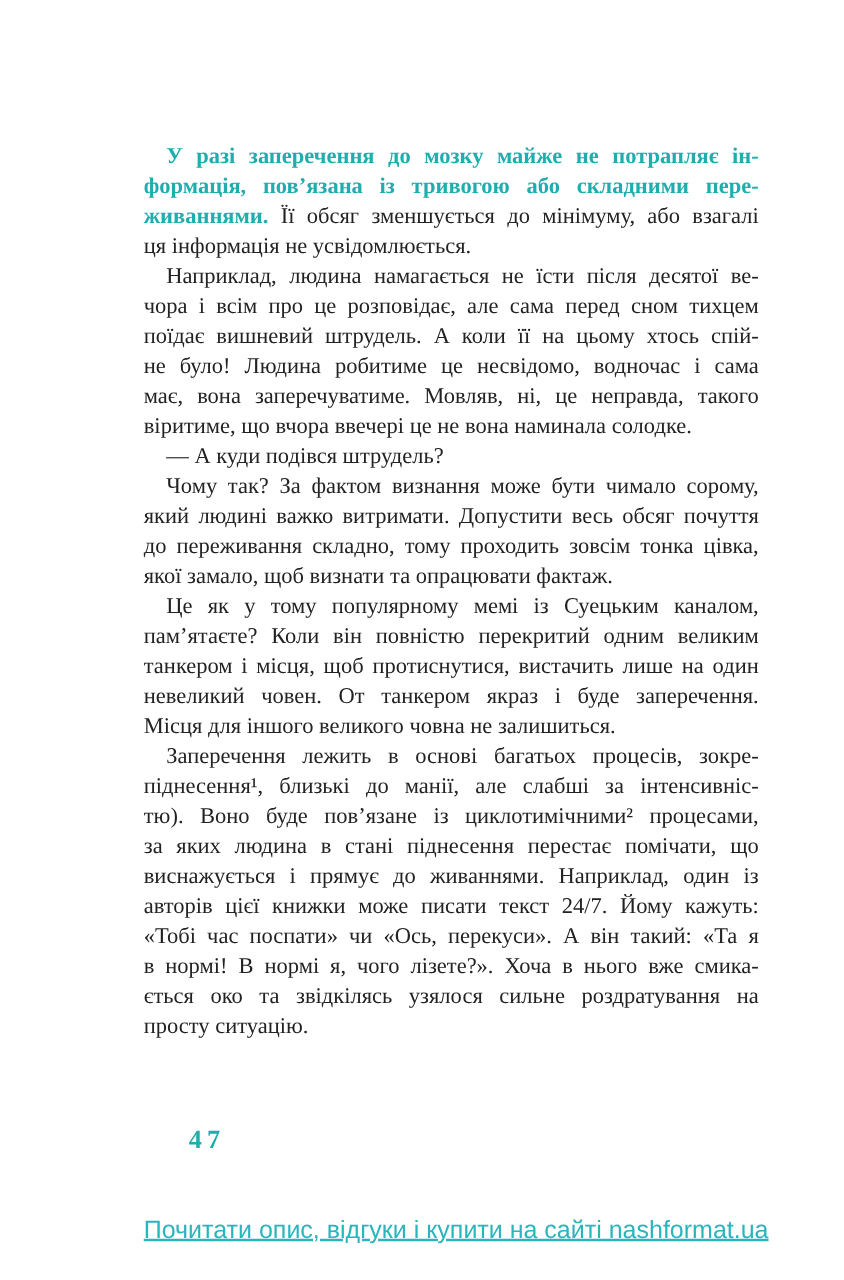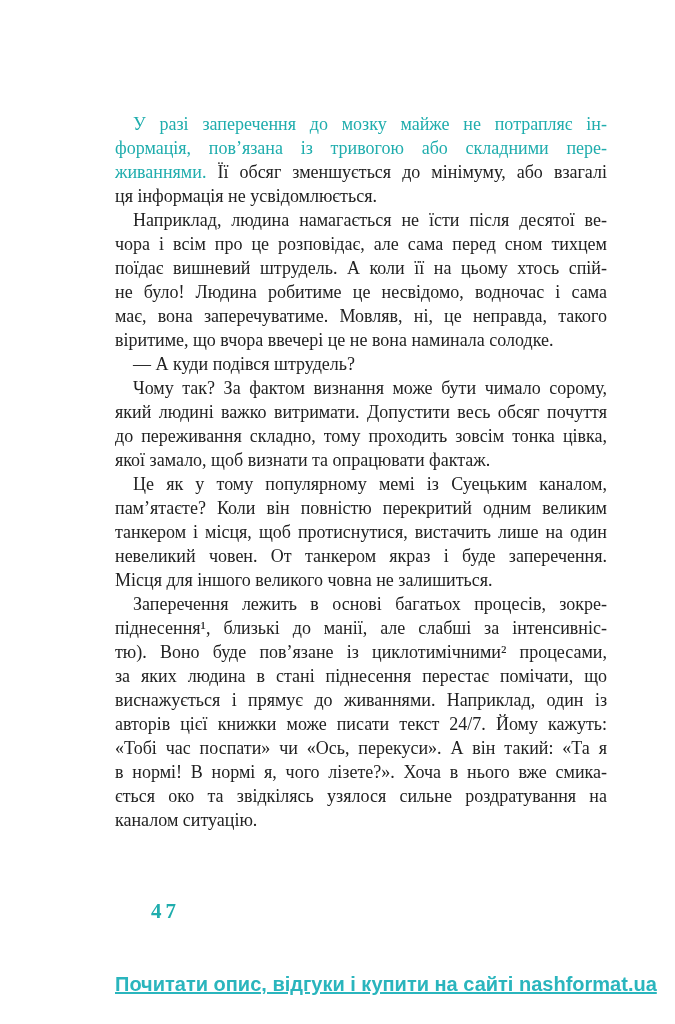--- a/index.html
+++ b/index.html
@@ -30,21 +30,21 @@
     text-align-last: justify;
     white-space: normal;
   }
   .line.end {
     text-align: right;
     text-align-last: left;
   }
   .line.indent { text-indent: 18px; }
   .hl {
     color: var(--accent, #1FADAD);
-    font-weight: normal;
+    font-weight: bold;
   }
   .page-number {
     position: absolute;
     left: 151px;
     top: 899px;
     font-family: "Liberation Serif", serif;
     font-size: 21px;
     font-weight: bold;
     letter-spacing: 4px;
     color: var(--accent, #1FADAD);
@@ -53,21 +53,21 @@
     position: absolute;
     left: 0;
     top: 973px;
     width: 675px;
   }
   .footer-link {
     display: inline-block;
     margin-left: 115px;
     font-family: "Liberation Sans", sans-serif;
     font-size: 20px;
-    font-weight: bold;
+    font-weight: normal;
     color: var(--footer-teal, #2AB5BD);
     text-decoration: underline;
     cursor: pointer;
   }
 </style>
 </head>
 <body>
 
 <div class="page">
   <div class="text-block" id="text-block">
@@ -104,20 +104,20 @@
       <div class="para">
         <div class="line indent"><span>Заперечення лежить в основі багатьох процесів, зокре-</span></div>
         <div class="line"><span>піднесення¹, близькі до манії, але слабші за інтенсивніс-</span></div>
         <div class="line"><span>тю). Воно буде пов’язане із циклотимічними² процесами,</span></div>
         <div class="line"><span>за яких людина в стані піднесення перестає помічати, що</span></div>
         <div class="line"><span>виснажується і прямує до живаннями. Наприклад, один із</span></div>
         <div class="line"><span>авторів цієї книжки може писати текст 24/7. Йому кажуть:</span></div>
         <div class="line"><span>«Тобі час поспати» чи «Ось, перекуси». А він такий: «Та я</span></div>
         <div class="line"><span>в нормі! В нормі я, чого лізете?». Хоча в нього вже смика-</span></div>
         <div class="line"><span>ється око та звідкілясь узялося сильне роздратування на</span></div>
-        <div class="line end"><span>каналом ситуацію.</span></div>
+        <div class="line end"><span>просту ситуацію.</span></div>
       </div>
     </div>
   <div class="page-number">47</div>
   <div class="footer">
     <a class="footer-link">Почитати опис, відгуки і купити на сайті nashformat.ua</a>
   </div>
 </div>
 
 </body></html>

